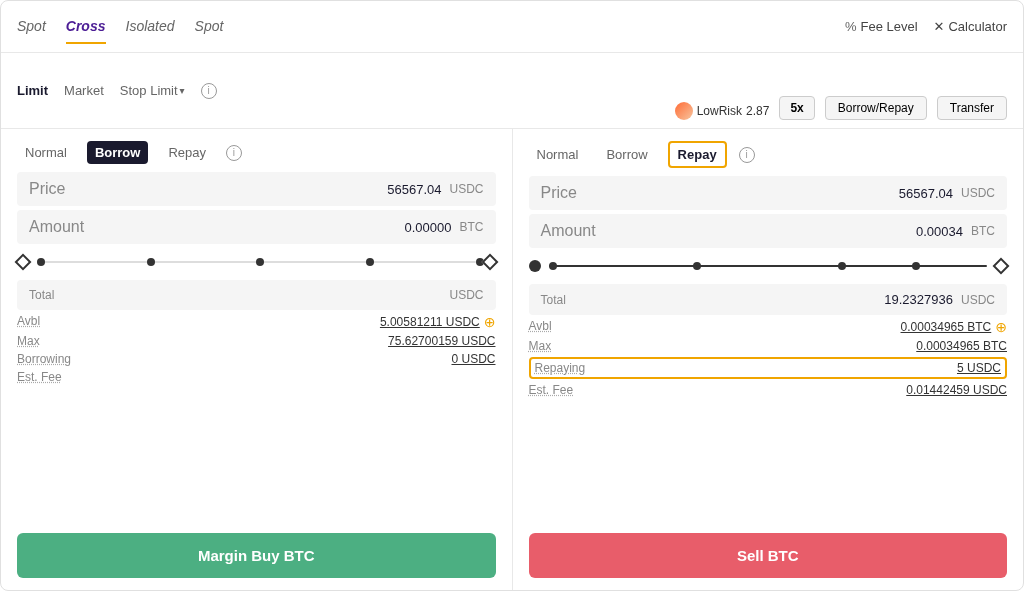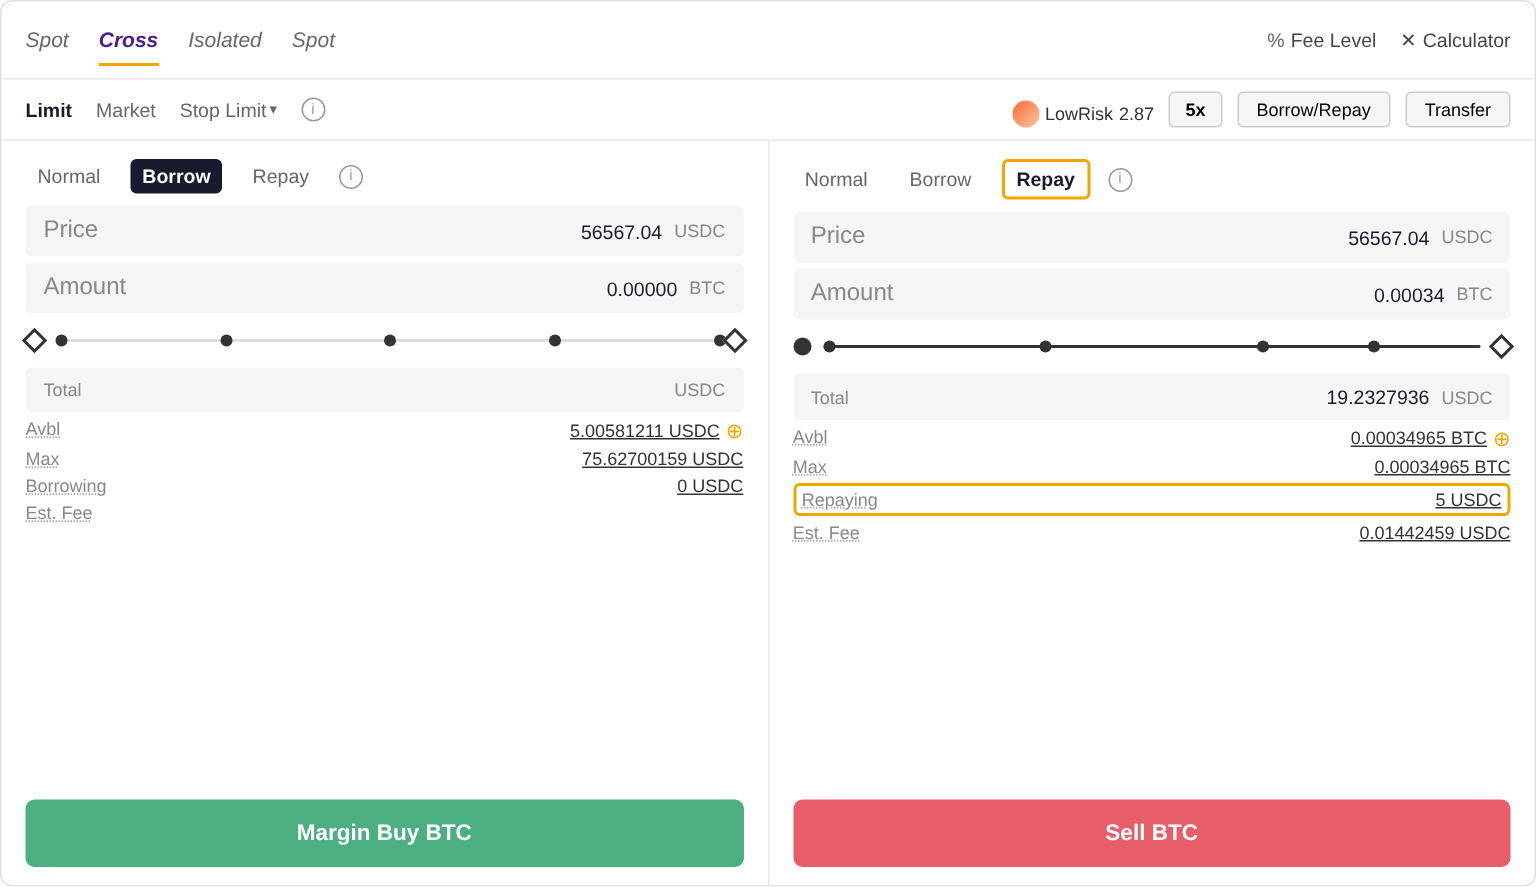--- a/index.html
+++ b/index.html
@@ -126,20 +126,21 @@
       display: inline-block;
     }
     .leverage-btn {
       padding: 4px 10px;
       border: 1px solid #ccc;
       border-radius: 4px;
       background: #f5f5f5;
       font-size: 12px;
       cursor: pointer;
       font-weight: 600;
+      margin-top: 35px;
     }
     .borrow-repay-btn {
       padding: 4px 12px;
       border: 1px solid #ccc;
       border-radius: 4px;
       background: #f5f5f5;
       font-size: 12px;
       cursor: pointer;
     }
     .transfer-btn {

